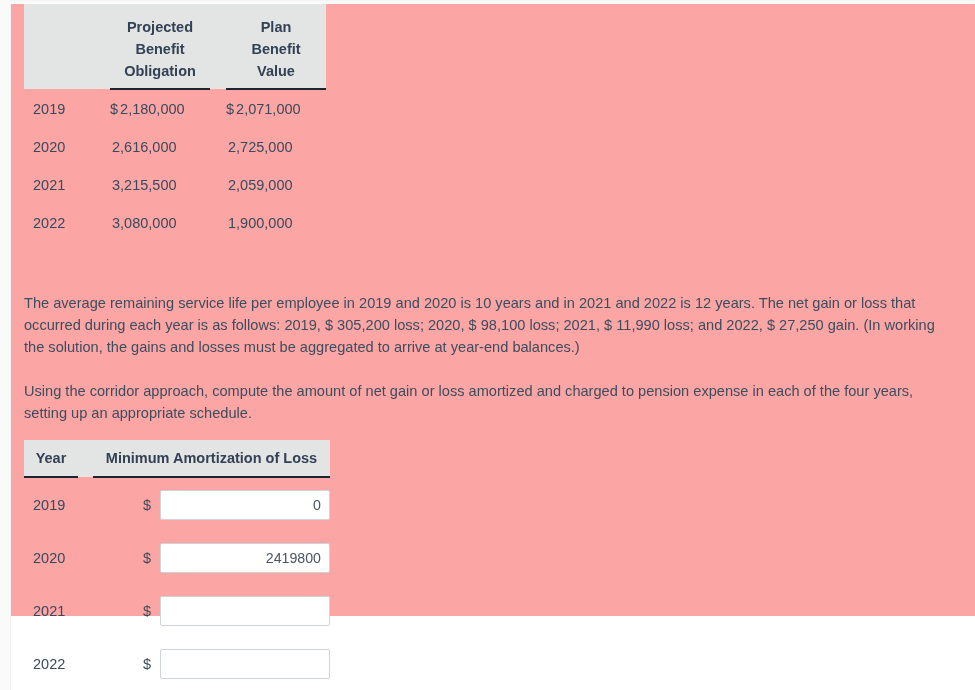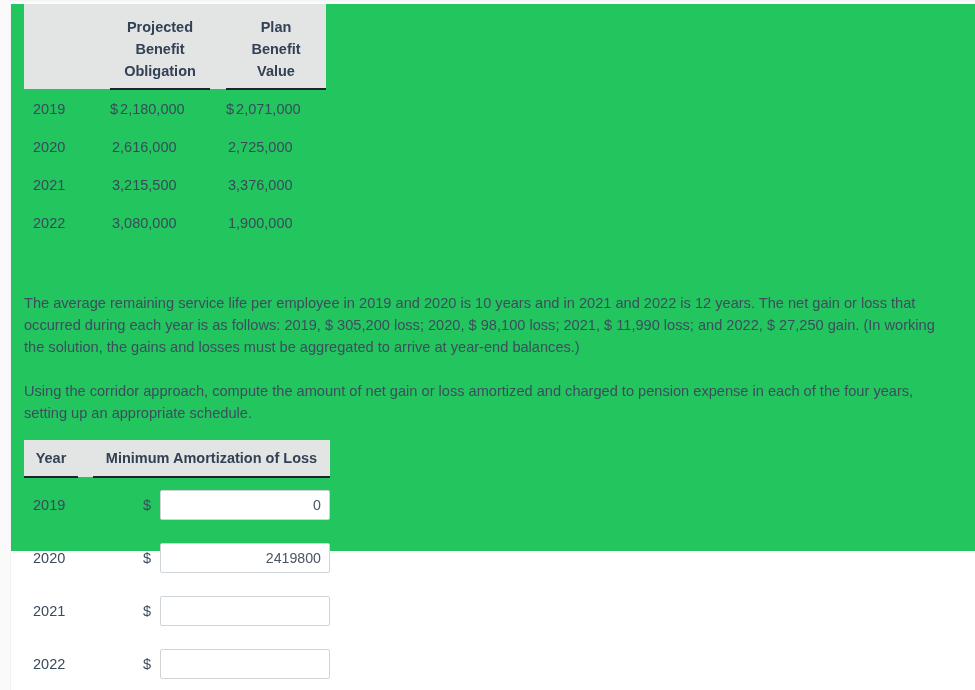--- a/index.html
+++ b/index.html
@@ -14,22 +14,22 @@
     overflow: hidden;
     font-family: "Liberation Sans", sans-serif;
     color: #3a4a5c;
     -webkit-font-smoothing: antialiased;
   }
 
   
   #page {
     position: relative;
     width: 975px;
-    height: 551px;
-    background: #22c55e;
+    height: 616px;
+    background: #fca5a5;
     box-sizing: border-box;
   }
   
   .left-gutter {
     position: absolute;
     left: 0; top: 0;
     width: 10px;
     height: 690px;
     background: #fafafa;
     border-right: 1px solid #f2f2f2;
@@ -230,21 +230,21 @@
           </td>
         </tr>
         <tr>
           <td class="year">2021</td>
           <td></td>
           <td class="num">
             <span class="cur"></span><span>3,215,500</span>
           </td>
           <td></td>
           <td class="num">
-            <span class="cur"></span><span>3,376,000</span>
+            <span class="cur"></span><span>2,059,000</span>
           </td>
         </tr>
         <tr>
           <td class="year">2022</td>
           <td></td>
           <td class="num">
             <span class="cur"></span><span>3,080,000</span>
           </td>
           <td></td>
           <td class="num">

